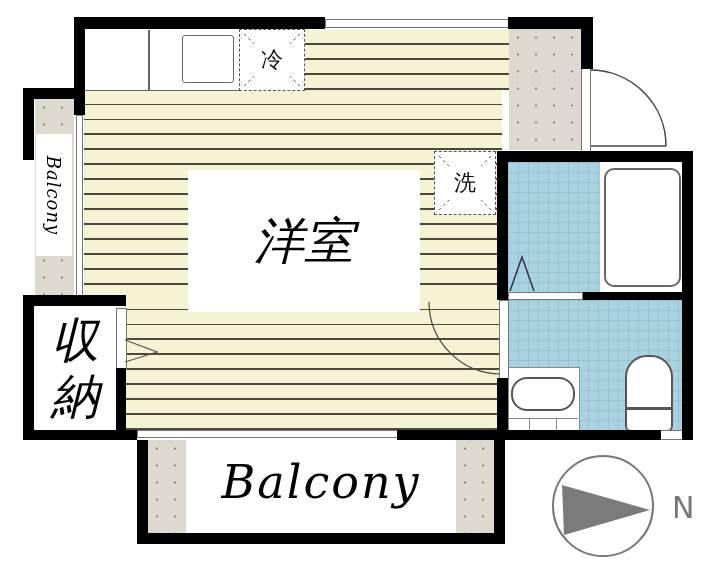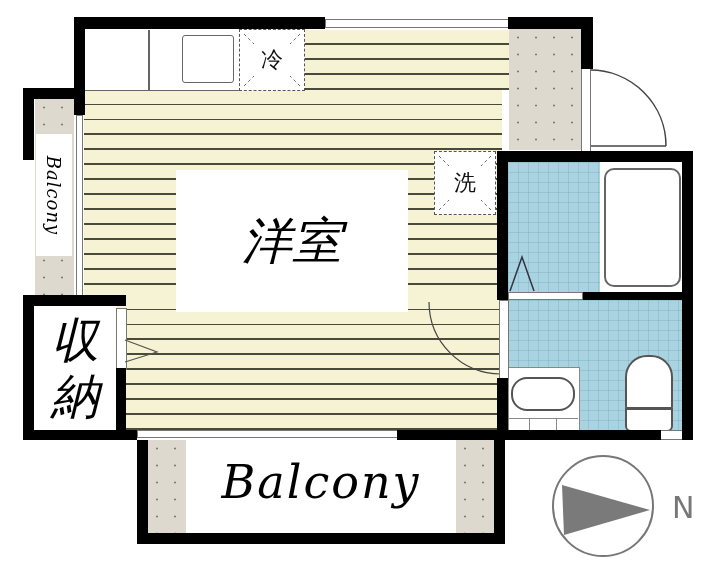--- a/index.html
+++ b/index.html
@@ -44,21 +44,21 @@
       <line x1="4" y1="4" x2="14" y2="14" stroke="#666" stroke-dasharray="3,3"></line>
       <line x1="56" y1="4" x2="46" y2="14" stroke="#666" stroke-dasharray="3,3"></line>
       <line x1="4" y1="58" x2="14" y2="48" stroke="#666" stroke-dasharray="3,3"></line>
       <line x1="56" y1="58" x2="46" y2="48" stroke="#666" stroke-dasharray="3,3"></line>
     </svg>
     <span style="position:relative;">洗</span>
   </div>
 
   <div class="dots" style="left:509px;top:29px;width:72px;height:121px;"></div>
 
-  <div class="label-box" style="left:176px;top:170px;width:232px;height:142px;flex-direction:column;font-style:italic;font-size:50px;line-height:60px;">
+  <div class="label-box" style="left:188px;top:170px;width:232px;height:142px;flex-direction:column;font-style:italic;font-size:50px;line-height:60px;">
     <span>洋室</span>
   </div>
 
   <div class="tile" style="left:508px;top:162px;width:92px;height:133px;"></div>
   <div class="abs" style="left:600px;top:162px;width:82px;height:133px;background:#fff;"></div>
   <div class="abs" style="left:604px;top:168px;width:73px;height:115px;border:2px solid #666;border-radius:10px;background:#fff;"></div>
   <svg width="30" height="40" style="left:508px;top:253px;">
     <polyline points="2,38 14,4 26,38" fill="none" stroke="#334" stroke-width="1.5"></polyline>
   </svg>
 

